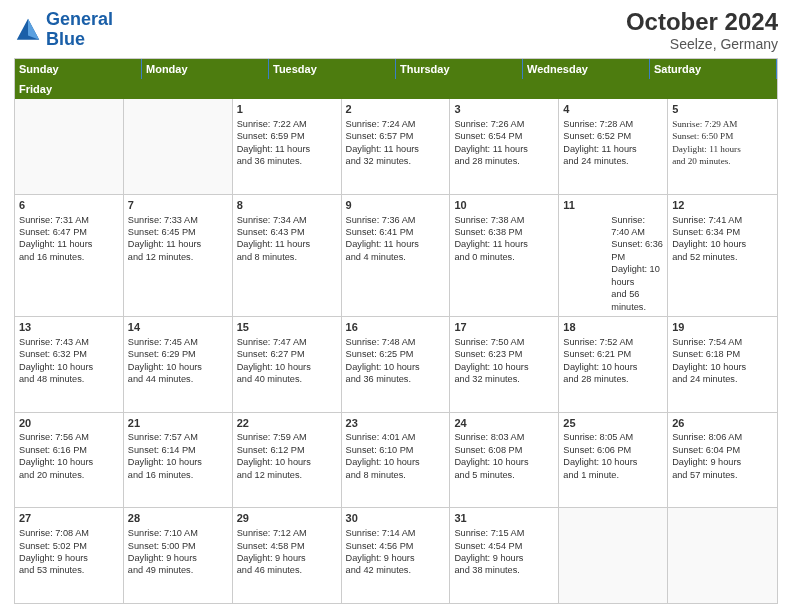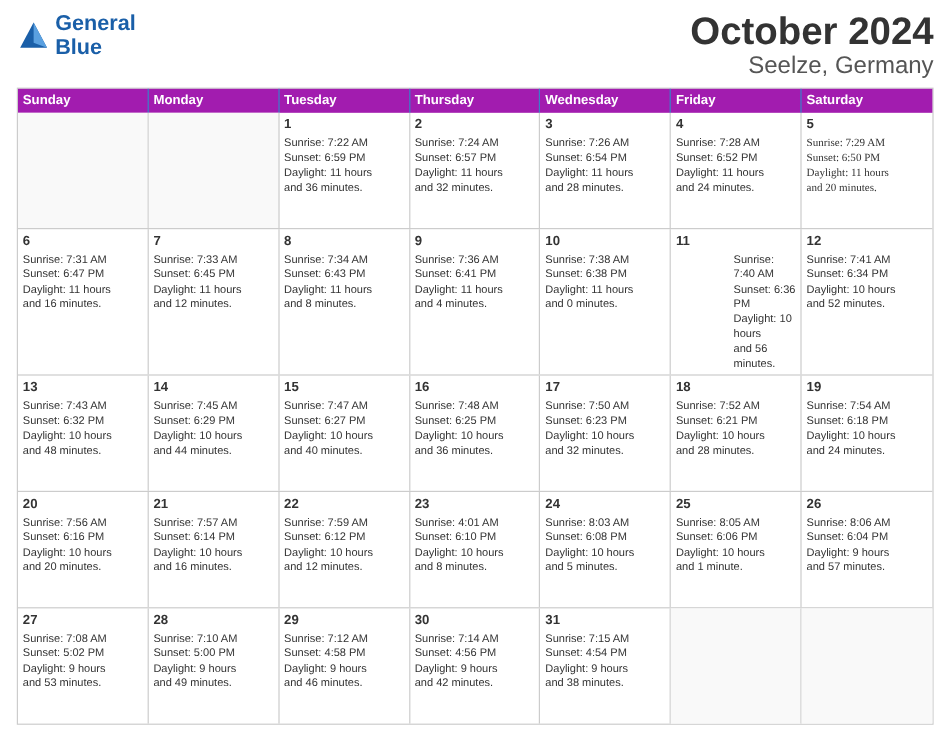--- a/index.html
+++ b/index.html
@@ -38,40 +38,40 @@
       color: #1a5fa8;
     }
     .logo-icon {
       width: 28px;
       height: 28px;
     }
     .title-block {
       text-align: right;
     }
     .month-title {
-      font-size: 32px;
+      font-size: 24px;
       font-weight: bold;
       color: #333;
       line-height: 1;
     }
     .location {
-      font-size: 20px;
+      font-size: 14px;
       color: #555;
       margin-top: 2px;
     }
     .calendar {
       flex: 1;
       display: flex;
       flex-direction: column;
       border: 1px solid #ccc;
     }
     .cal-header {
       display: grid;
-      grid-template-columns: repeat(7, 1fr);
-      background: #a21caf;
+      grid-template-columns: repeat(6, 1fr);
+      background: #4d7c0f;
     }
     .cal-header-cell {
       color: #fff;
       font-size: 11px;
       font-weight: bold;
       padding: 4px 4px;
       text-align: left;
       border-right: 1px solid #3a7fc8;
     }
     .cal-header-cell:last-child { border-right: none; }
@@ -128,22 +128,22 @@
     </div>
   </div>
 
   <div class="calendar">
     <div class="cal-header">
     <div class="cal-header-cell">Sunday</div>
         <div class="cal-header-cell">Monday</div>
         <div class="cal-header-cell">Tuesday</div>
         <div class="cal-header-cell">Thursday</div>
         <div class="cal-header-cell">Wednesday</div>
+        <div class="cal-header-cell">Saturday</div>
         <div class="cal-header-cell">Friday</div>
-        <div class="cal-header-cell">Saturday</div>
       </div>
     <div class="cal-body">
     <div class="cal-row">
           <div class="cal-cell empty"></div>
           <div class="cal-cell empty"></div>
           <div class="cal-cell">
             <div class="day-num">1</div>
             <div class="cell-info" style="white-space: pre-line;">Sunrise: 7:22 AM
 Sunset: 6:59 PM
 Daylight: 11 hours

